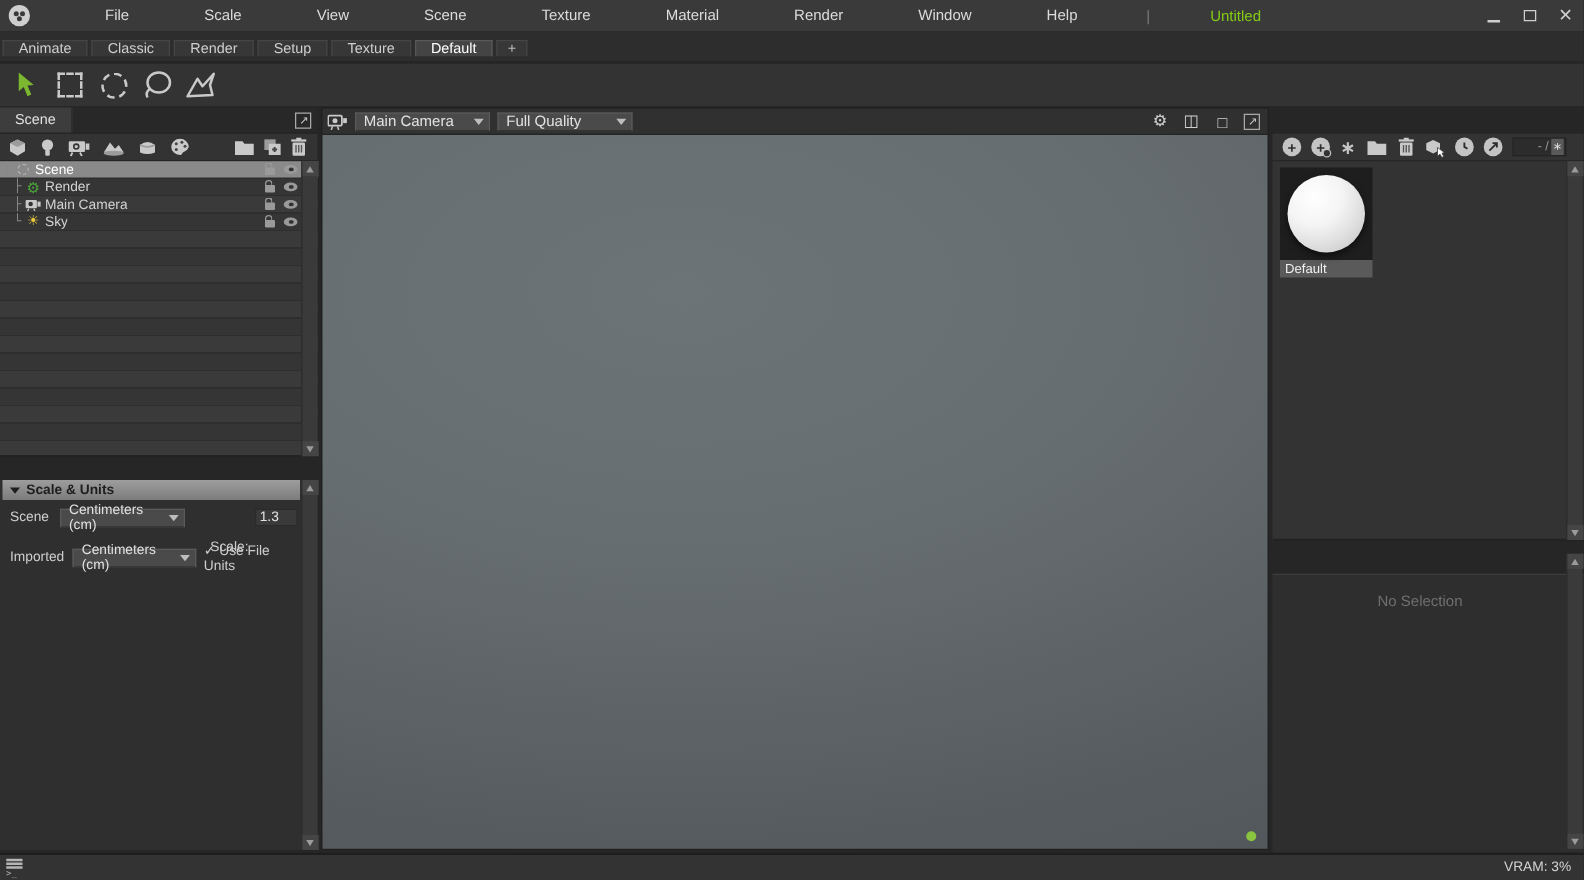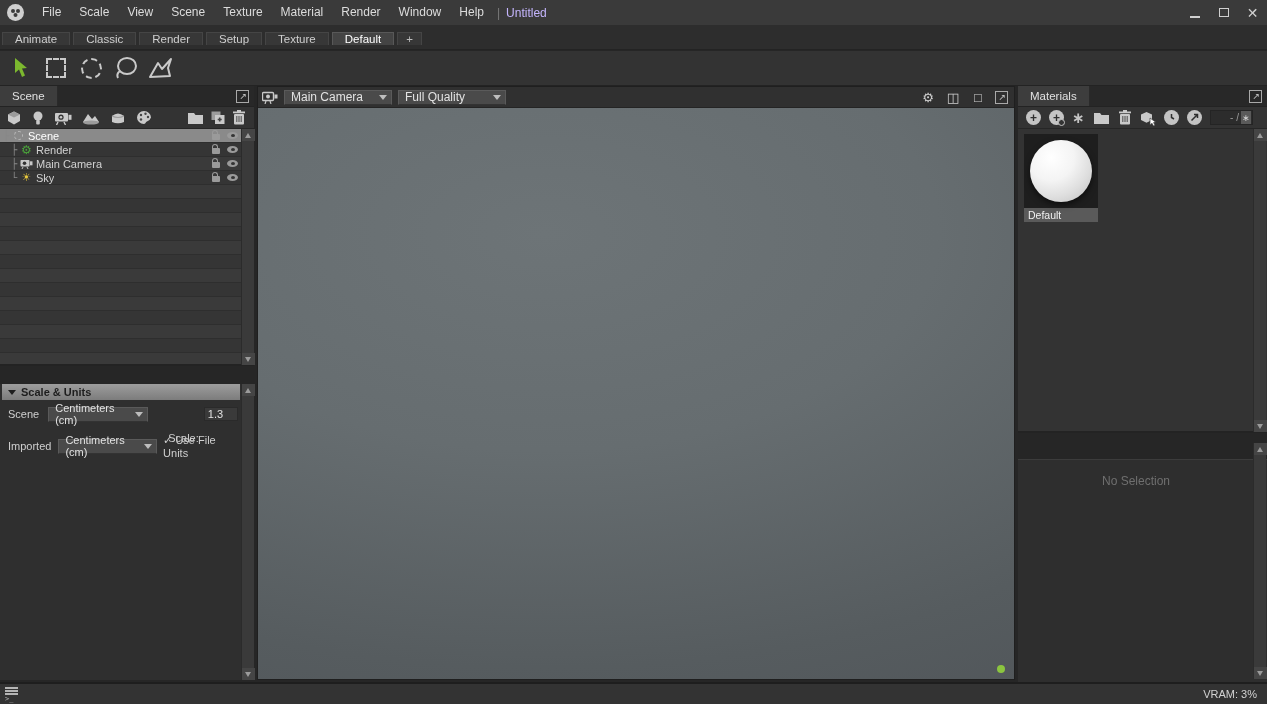--- a/index.html
+++ b/index.html
@@ -5,28 +5,28 @@
   * { margin:0; padding:0; box-sizing:border-box; }
   html,body { width:1267px; height:704px; background:#262626; }
   .app {
     position:relative; width:1267px; height:704px; overflow:hidden;
     font-family:"Liberation Sans","DejaVu Sans",sans-serif;
     color:#d6d6d6; font-size:12px; user-select:none;
   }
 
   
   .titlebar { position:absolute; left:0; top:0; width:1267px; height:25px;
-    background:#3a3a3a; display:flex; align-items:center; }
+    background:#3a3a3a; display:flex; align-items:center;gap:42px; }
   .logo { width:17px; height:17px; border-radius:50%; background:#cfcfcf;
     margin:0 9px 0 7px; position:relative; flex:none; }
   .logo::before { content:""; position:absolute; left:4px; top:5px; width:4px; height:4px;
     border-radius:50%; background:#3a3a3a; box-shadow:5px 0 0 #3a3a3a, 2.5px 4px 0 #3a3a3a; }
   .menu-item { padding:0 9px; height:25px; line-height:25px; color:#dcdcdc; cursor:default; }
   .doc-sep { color:#7a7a7a; padding:0 6px 0 4px; }
-  .doc-title { color:#c4b5fd; }
+  .doc-title { color:#84cc16; }
   .win-controls { margin-left:auto; display:flex; align-items:center; height:25px; }
   .win-btn { width:29px; height:25px; display:flex; align-items:center; justify-content:center;
     color:#cfcfcf; font-size:12px; }
   .win-btn.min span { display:block; width:10px; height:2px; background:#cfcfcf; margin-top:8px; }
   .win-btn.max span { display:block; width:10px; height:9px; border:1.5px solid #cfcfcf; }
   .win-btn.close { font-size:14px; }
 
   
   .tabbar { position:absolute; left:0; top:25px; width:1267px; height:25px;
     background:#2d2d2d; display:flex; align-items:center; padding-left:2px;
@@ -420,24 +420,20 @@
         <span class="vp-hic g-split"></span>
         <span class="vp-hic g-region"></span>
         <span class="popout" style="position:static;"></span>
       </div>
     </div>
     <div class="vp-canvas">
       <div class="render-dot" style="background:#8bc53f;"></div>
     </div>
   </div>
 
-  <div class="panel-tabs mat-tabs">
-    <div class="panel-tab">Materials</div>
-    <div class="popout"></div>
-  </div>
 
   <div class="icon-row mat-iconrow">
     <div class="irow-btn">
         <span class="cicon">+</span>
       </div>
     <div class="irow-btn">
         <span class="cicon dot">+</span>
       </div>
     <div class="irow-btn">
         <span class="burst">∗</span>

